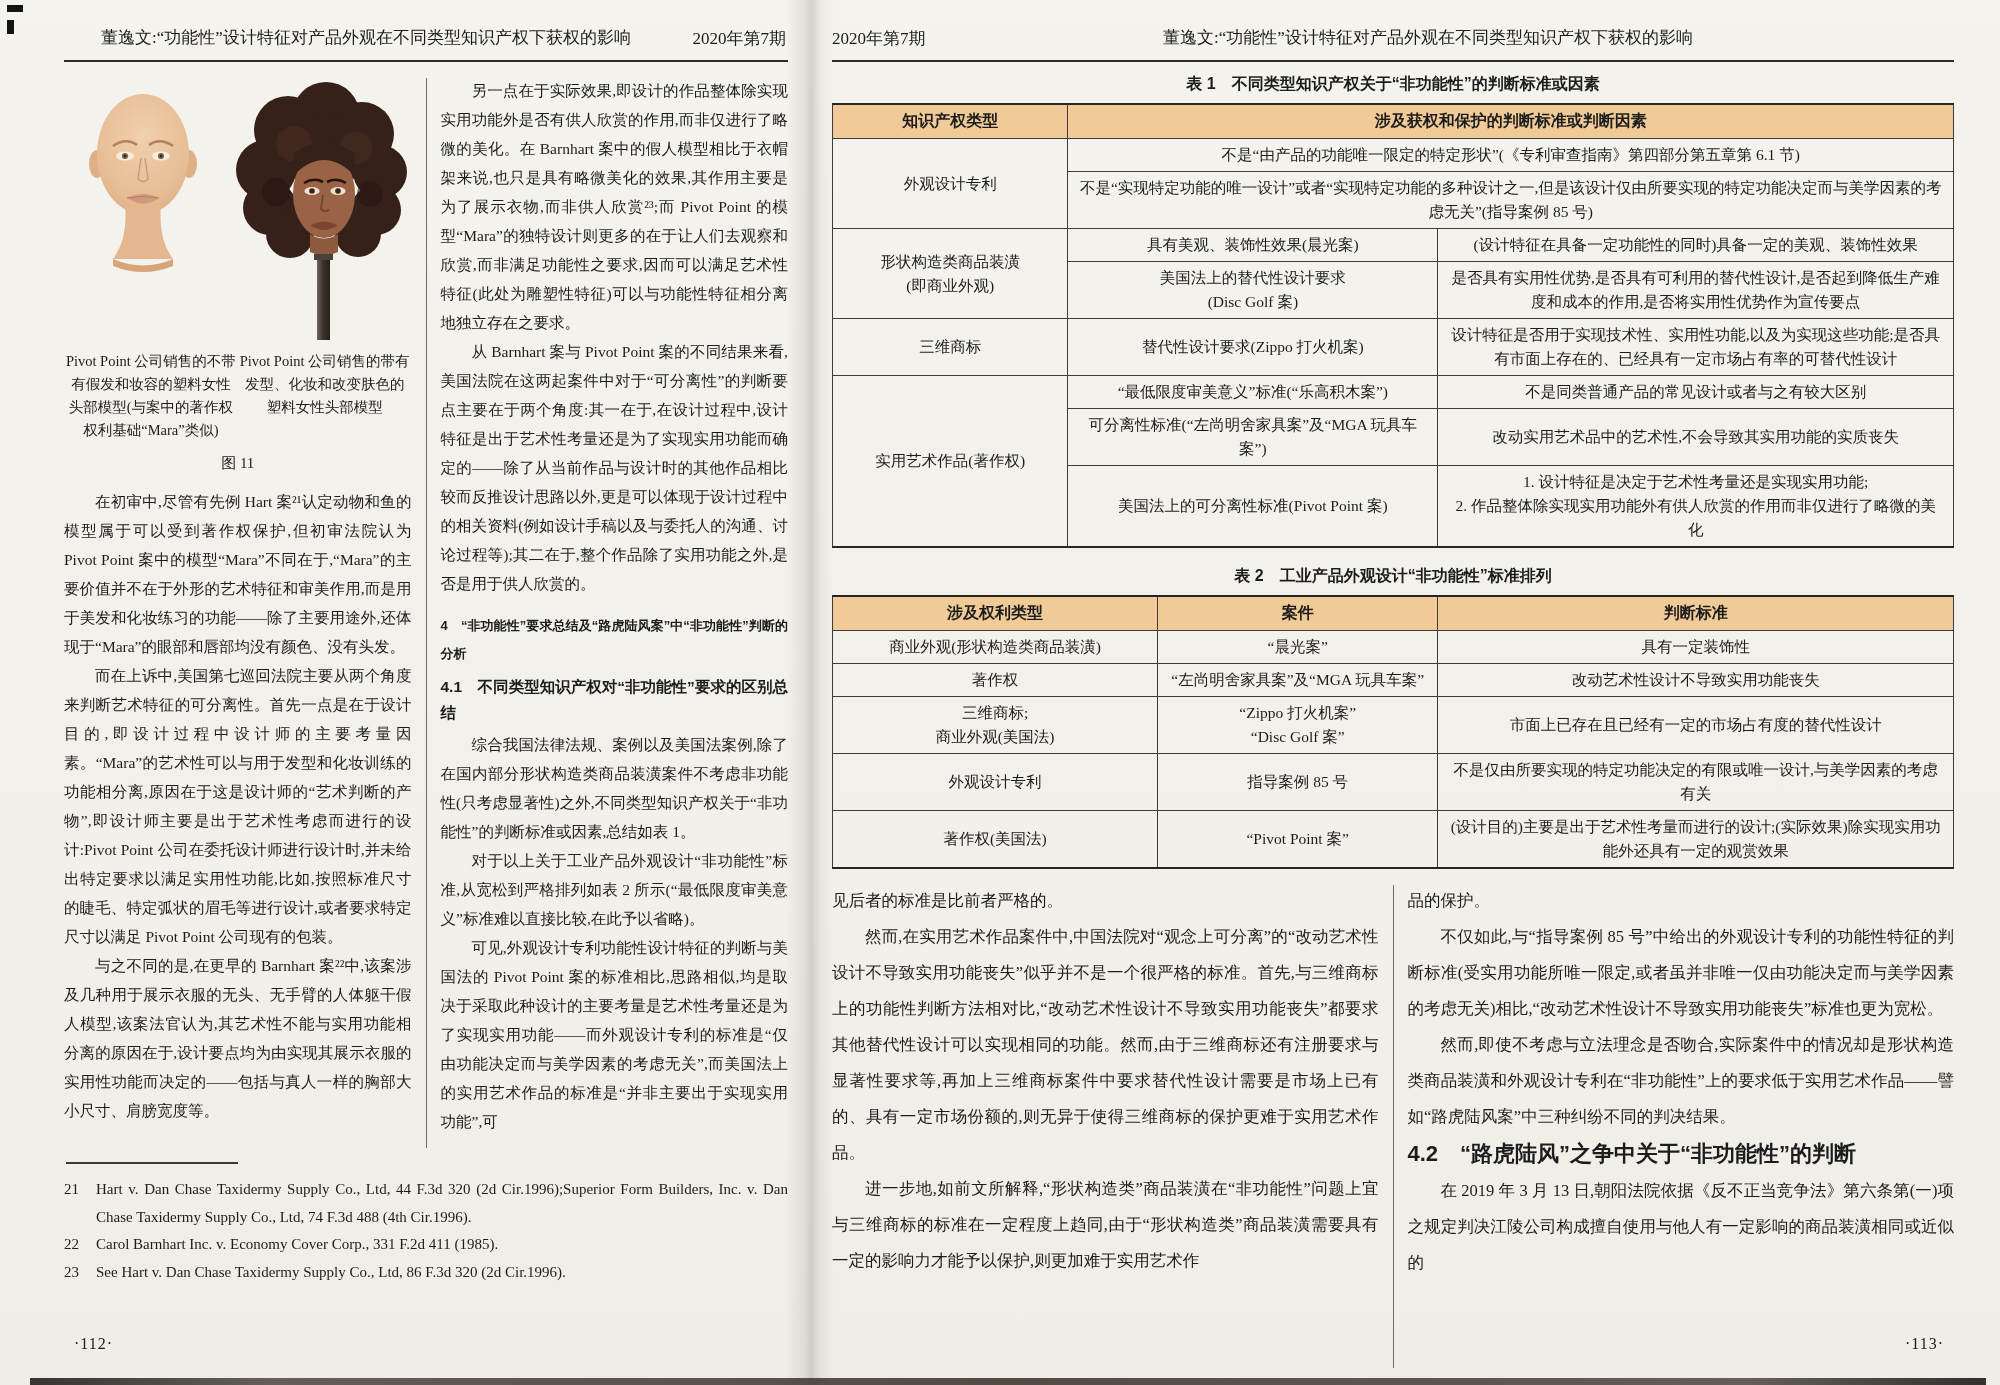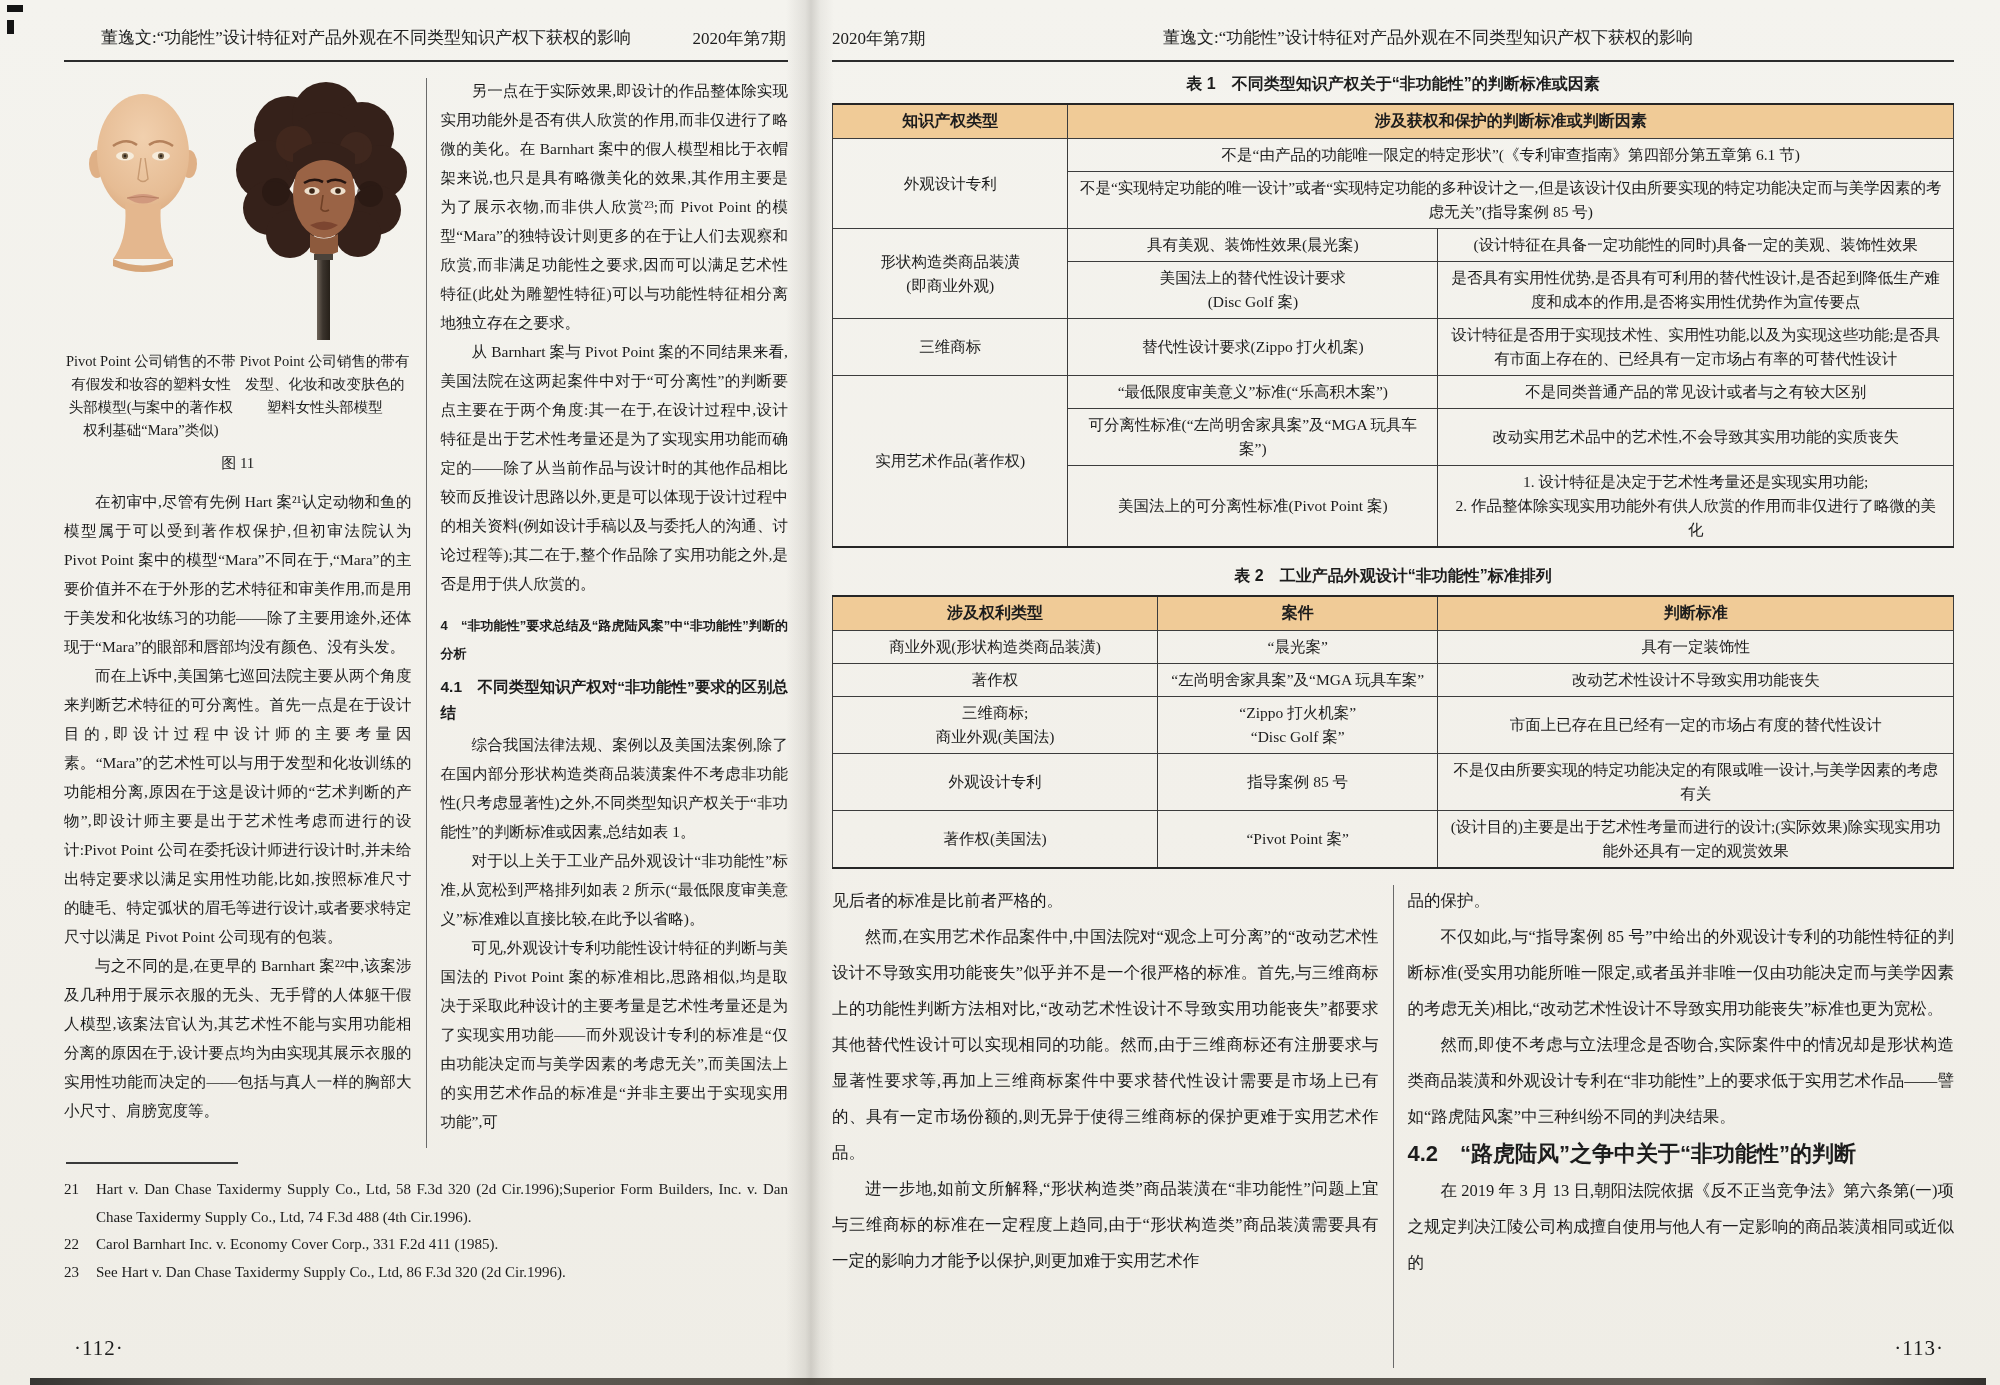--- a/index.html
+++ b/index.html
@@ -51,21 +51,21 @@
   .fig-caps{display:flex;margin-top:6px;}
   .fig-cap{flex:1;font-size:14.5px;line-height:23px;text-align:center;}
   .fig-label{text-align:center;font-size:15px;margin:12px 0 14px 0;}
 
   .fn-area{margin-top:14px;}
   .fn-rule{width:172px;height:2px;background:#3a3a3a;margin:0 0 12px 2px;}
   .fn{display:flex;font-size:15px;line-height:27.5px;text-align:justify;}
   .fn-num{width:32px;flex:none;}
   .fn-text{flex:1;}
 
-  .page-num{position:absolute;bottom:10px;font-size:21px;letter-spacing:1px;}
+  .page-num{position:absolute;bottom:18px;font-size:16px;letter-spacing:1px;}
   .page-left .page-num{left:10px;}
   .page-right .page-num{right:10px;}
 
   .tbl-title{text-align:center;font-family:"Liberation Sans","DejaVu Sans",sans-serif;
     font-weight:bold;font-size:16px;margin:12px 0 8px 0;}
   table.tbl{width:100%;border-collapse:collapse;font-size:15.5px;
     border-top:2.5px solid #262626;border-bottom:2.5px solid #262626;}
   .tbl th{background:var(--table-header-bg,#f0cb97);font-family:"Liberation Sans","DejaVu Sans",sans-serif;
     font-weight:bold;font-size:16px;padding:6px 8px;border:1px solid #3c3c3c;}
   .tbl td{border:1px solid #3c3c3c;padding:4px 10px;text-align:center;line-height:24px;vertical-align:middle;}
@@ -174,21 +174,21 @@
         <p class="body-p">综合我国法律法规、案例以及美国法案例,除了在国内部分形状构造类商品装潢案件不考虑非功能性(只考虑显著性)之外,不同类型知识产权关于“非功能性”的判断标准或因素,总结如表 1。</p>
         <p class="body-p">对于以上关于工业产品外观设计“非功能性”标准,从宽松到严格排列如表 2 所示(“最低限度审美意义”标准难以直接比较,在此予以省略)。</p>
         <p class="body-p">可见,外观设计专利功能性设计特征的判断与美国法的 Pivot Point 案的标准相比,思路相似,均是取决于采取此种设计的主要考量是艺术性考量还是为了实现实用功能——而外观设计专利的标准是“仅由功能决定而与美学因素的考虑无关”,而美国法上的实用艺术作品的标准是“并非主要出于实现实用功能”,可</p>
       </div>
     </div>
 
     <div class="fn-area">
       <div class="fn-rule"></div>
       <div class="fn">
         <span class="fn-num">21</span>
-        <span class="fn-text">Hart v. Dan Chase Taxidermy Supply Co., Ltd, 58 F.3d 320 (2d Cir.1996);Superior Form Builders, Inc. v. Dan Chase Taxidermy Supply Co., Ltd, 74 F.3d 488 (4th Cir.1996).</span>
+        <span class="fn-text">Hart v. Dan Chase Taxidermy Supply Co., Ltd, 44 F.3d 320 (2d Cir.1996);Superior Form Builders, Inc. v. Dan Chase Taxidermy Supply Co., Ltd, 74 F.3d 488 (4th Cir.1996).</span>
       </div>
       <div class="fn">
         <span class="fn-num">22</span>
         <span class="fn-text">Carol Barnhart Inc. v. Economy Cover Corp., 331 F.2d 411 (1985).</span>
       </div>
       <div class="fn">
         <span class="fn-num">23</span>
         <span class="fn-text">See Hart v. Dan Chase Taxidermy Supply Co., Ltd, 86 F.3d 320 (2d Cir.1996).</span>
       </div>
     </div>

